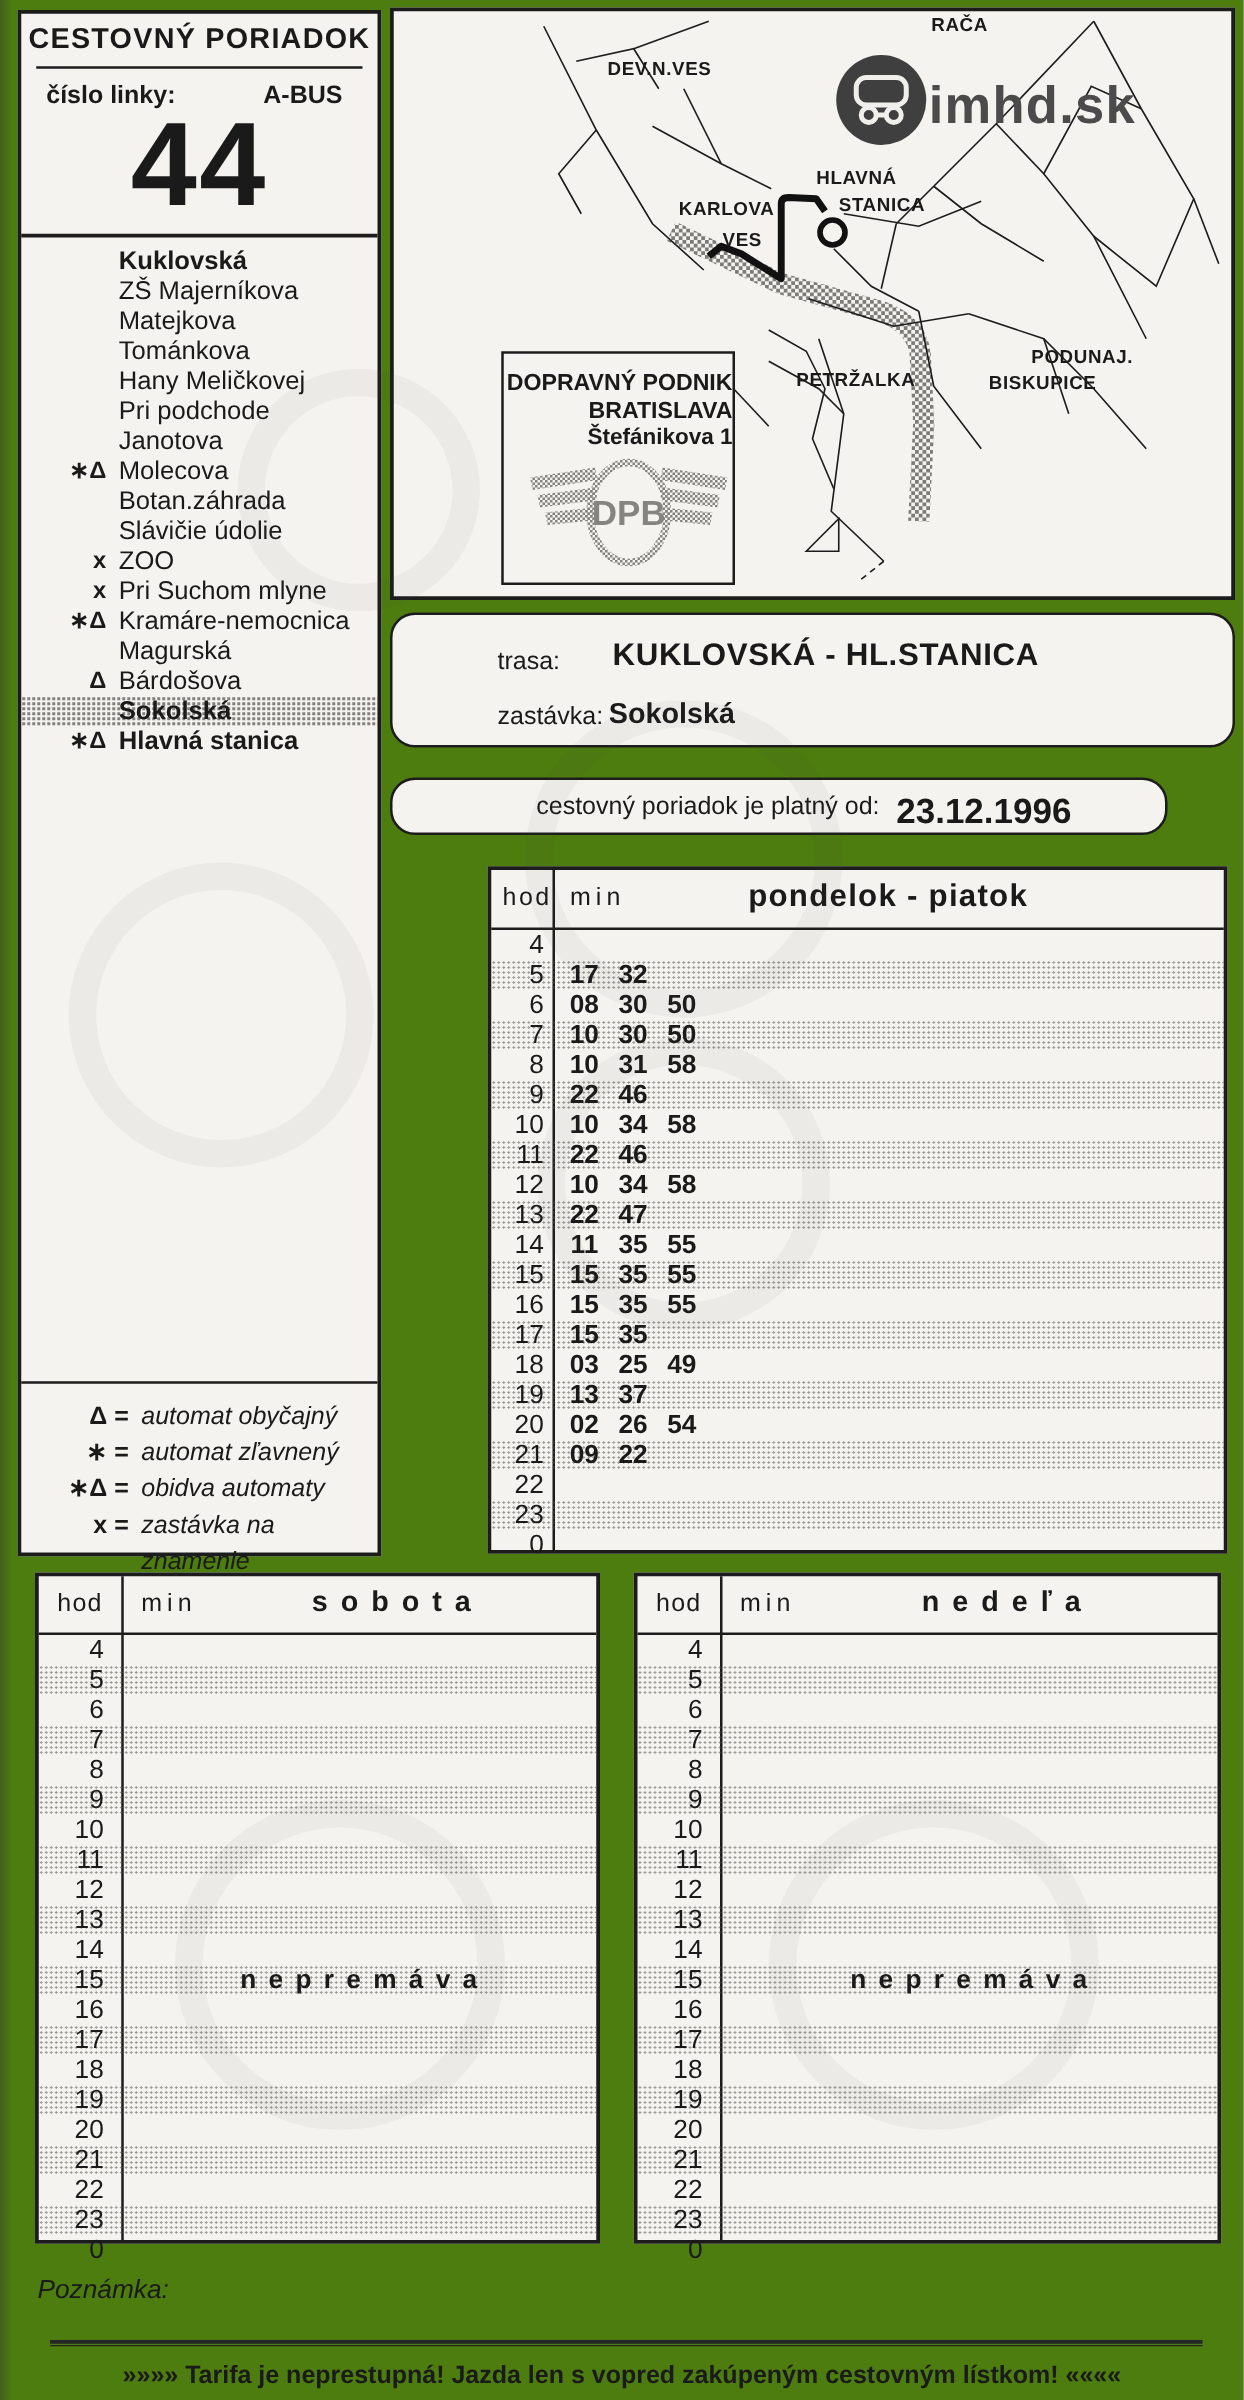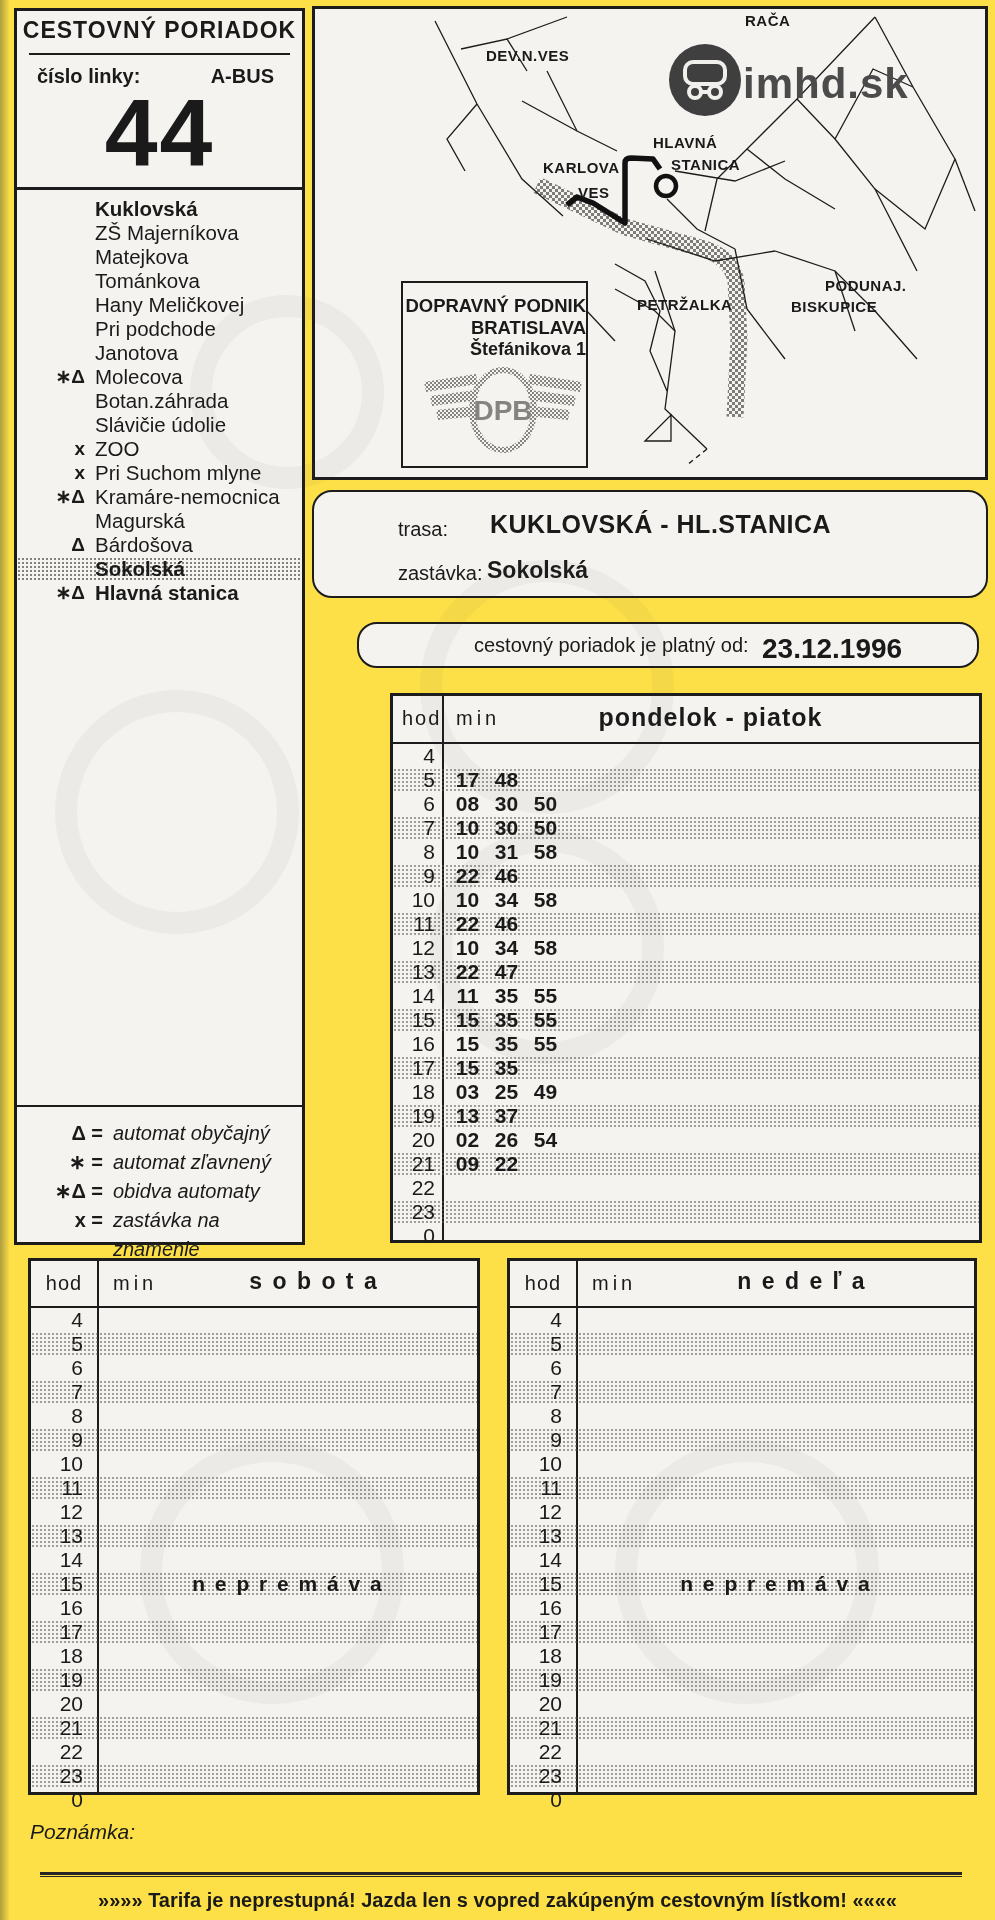--- a/index.html
+++ b/index.html
@@ -1,16 +1,16 @@
 <!DOCTYPE html>
 <html><head>
 <meta charset="utf-8">
 <style>
   html,body{margin:0;padding:0;background:#d8d6d2;}
-  #page{position:relative;width:995px;height:1920px;background:#fde047;
+  #page{position:relative;width:995px;height:1920px;background:#4d7c0f;
         font-family:"Liberation Sans",sans-serif;color:#1a1a1a;overflow:hidden;}
   #page::before{content:"";position:absolute;left:0;top:0;bottom:0;width:10px;
         background:linear-gradient(to right,rgba(50,50,48,.38),rgba(50,50,48,0));z-index:40;pointer-events:none;}
   .box{position:absolute;background:#f4f3ef;border:3px solid #1c1c1c;box-sizing:border-box;}
   .thin{border-width:2px;border-radius:20px;}
   .dots{background-image:radial-gradient(circle,rgba(88,86,82,.55) 1.05px,transparent 1.1px);background-size:4px 4px;}
   .dots-strong{background-image:radial-gradient(circle,rgba(70,68,64,.65) 1.25px,transparent 1.3px);background-size:4px 4px;}
   .wm{position:absolute;border-radius:50%;border:22px solid #55534f;opacity:.05;pointer-events:none;z-index:1;}
 
   
@@ -39,21 +39,21 @@
   #imhd-text{position:absolute;left:76px;top:18px;font-weight:bold;font-size:42px;color:#4b4b4b;letter-spacing:1px;}
   #dpb-box{position:absolute;left:86px;top:272px;width:187px;height:187px;border:2px solid #1c1c1c;background:#f4f3ef;box-sizing:border-box;text-align:right;}
   .dpb-l1{margin-top:12px;font-weight:bold;font-size:18.5px;}
   .dpb-l2{font-weight:bold;font-size:18.5px;}
   .dpb-l3{font-weight:bold;font-size:18px;}
 
   
   #route-box{left:312px;top:490px;width:676px;height:108px;}
   .route-label{position:absolute;left:84px;font-size:20px;}
   .route-value{position:absolute;font-weight:bold;}
-  #validity-box{left:312px;top:622px;width:622px;height:46px;margin-left:45px;}
+  #validity-box{left:312px;top:622px;width:622px;height:46px;}
   .validity-label{position:absolute;left:115px;top:10px;font-size:20px;}
   .validity-date{position:absolute;left:403px;top:9px;font-weight:bold;font-size:28px;}
 
   
   #wd-table{left:390px;top:693px;width:592px;height:550px;}
   .vline{position:absolute;top:0;bottom:0;width:2px;background:#1c1c1c;}
   .tbl-head{position:absolute;left:0;right:0;top:0;height:46px;border-bottom:2px solid #1c1c1c;}
   .lab-hod{position:absolute;left:9px;top:11px;font-size:20px;letter-spacing:2px;}
   .lab-min{position:absolute;top:11px;font-size:20px;letter-spacing:4px;}
   .tbl-title{position:absolute;right:0;top:7px;text-align:center;font-weight:bold;font-size:25px;letter-spacing:1px;}
@@ -305,21 +305,21 @@
     <div class="vline" style="left:49px;"></div>
     <div class="tbl-rows">
         <div class="t-row">
           <span class="t-hour">4</span>
           <span class="t-mins"></span>
         </div>
         <div class="t-row dots">
           <span class="t-hour">5</span>
           <span class="t-mins">
             <span>17</span>
-            <span>48</span>
+            <span>32</span>
           </span>
         </div>
         <div class="t-row">
           <span class="t-hour">6</span>
           <span class="t-mins">
             <span>08</span>
             <span>30</span>
             <span>50</span>
           </span>
         </div>

